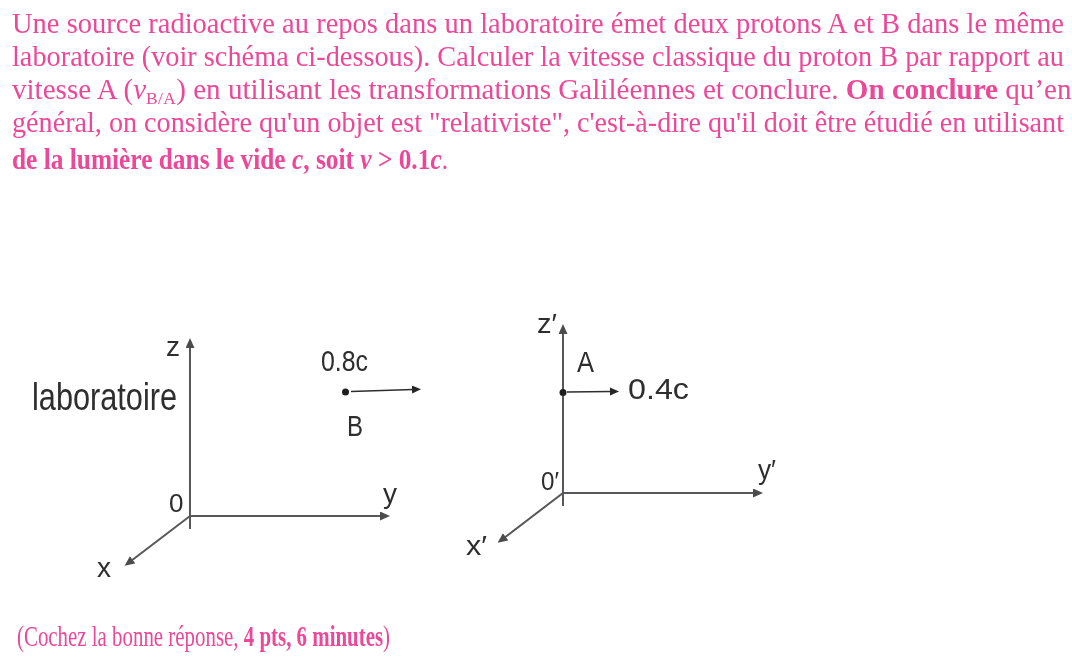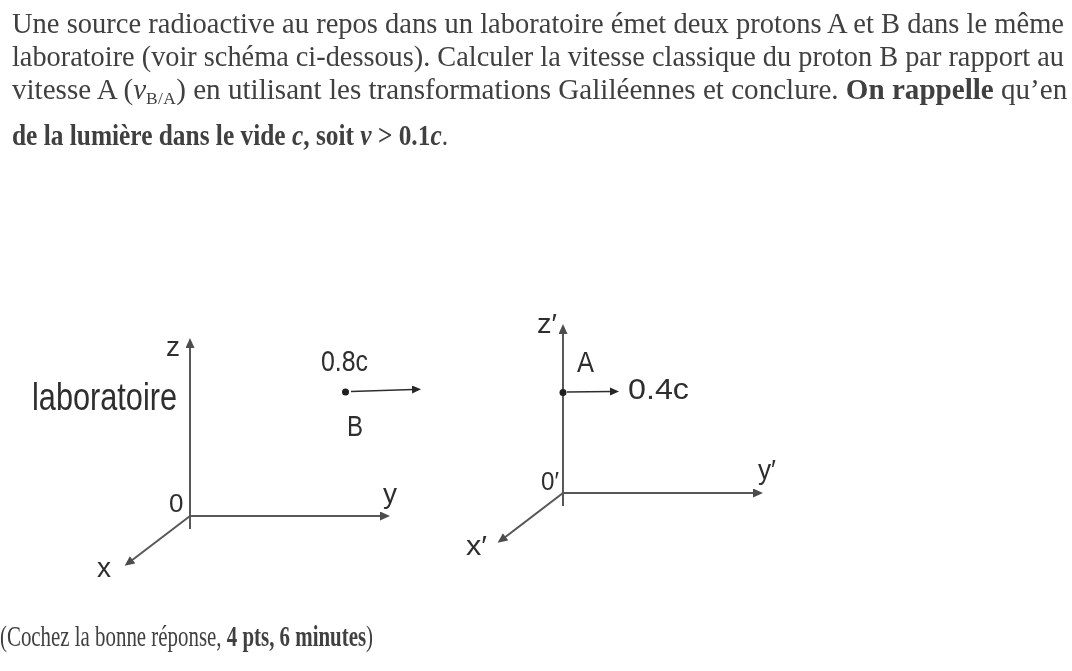--- a/index.html
+++ b/index.html
@@ -3,53 +3,53 @@
 <meta charset="utf-8">
 <style>
   html, body { margin: 0; padding: 0; background: #ffffff; }
   .page {
     position: relative;
     width: 1072px;
     height: 671px;
     background: #ffffff;
     overflow: hidden;
     font-family: "Liberation Serif", "DejaVu Serif", serif;
-    color: #404040;
+    color: #ec4899;
   }
   
   .para {
     position: absolute;
     left: 12px;
     top: 7px;
     width: 1052px;
   }
   .pline {
     height: 33px;
     line-height: 33px;
     white-space: nowrap;
     font-size: 29px;
   }
-  .pline.extra-gap { margin-top: 13px; }
+  .pline.extra-gap { margin-top: 4px; }
   .fit {
     display: inline-block;
     white-space: nowrap;
     transform-origin: 0 50%;
   }
   .b  { font-weight: bold; }
   .i  { font-style: italic; }
   .bi { font-weight: bold; font-style: italic; }
   .sub {
     font-size: 0.60em;
     vertical-align: -0.28em;
     letter-spacing: 0.02em;
   }
   
   .footer {
     position: absolute;
-    left: 0;
+    left: 17px;
     top: 620px;
     height: 33px;
     line-height: 33px;
     font-size: 29px;
     white-space: nowrap;
   }
   
   .fig-svg {
     position: absolute;
     left: 0;
@@ -69,21 +69,24 @@
 <div class="page">
 
   <div class="para">
     <div class="pline">
       <span class="fit" style="transform: scaleX(0.98368);"><span>Une source radioactive au repos dans un laboratoire émet deux protons A et B dans le même</span></span>
     </div>
     <div class="pline">
       <span class="fit" style="transform: scaleX(0.976334);"><span>laboratoire (voir schéma ci-dessous). Calculer la vitesse classique du proton B par rapport au</span></span>
     </div>
     <div class="pline">
-      <span class="fit" style="transform: scaleX(1.00299);"><span>vitesse A (</span><span class="i">v</span><span class="sub">B/A</span><span>) en utilisant les transformations Galiléennes et conclure. </span><span class="b">On rappelle</span><span> qu’en</span></span>
+      <span class="fit" style="transform: scaleX(1.00299);"><span>vitesse A (</span><span class="i">v</span><span class="sub">B/A</span><span>) en utilisant les transformations Galiléennes et conclure. </span><span class="b">On conclure</span><span> qu’en</span></span>
+    </div>
+    <div class="pline">
+      <span class="fit" style="transform: scaleX(0.970648);"><span>général, on considère qu'un objet est "relativiste", c'est-à-dire qu'il doit être étudié en utilisant</span></span>
     </div>
     <div class="pline extra-gap">
       <span class="fit" style="transform: scaleX(0.874651);"><span class="b">de la lumière dans le vide </span><span class="bi">c</span><span class="b">, soit </span><span class="bi">v</span><span class="b"> &gt; 0.1</span><span class="bi">c</span><span>.</span></span>
     </div>
   </div>
 
   <svg class="fig-svg" width="1072" height="671" viewBox="0 0 1072 671" xmlns="http://www.w3.org/2000/svg">
     <defs>
       <marker id="ax" markerUnits="userSpaceOnUse" markerWidth="12" markerHeight="10" refX="2" refY="4.5" orient="auto">
         <path d="M0,0 L10,4.5 L0,9 Z" fill="#4c4c4c"></path>

